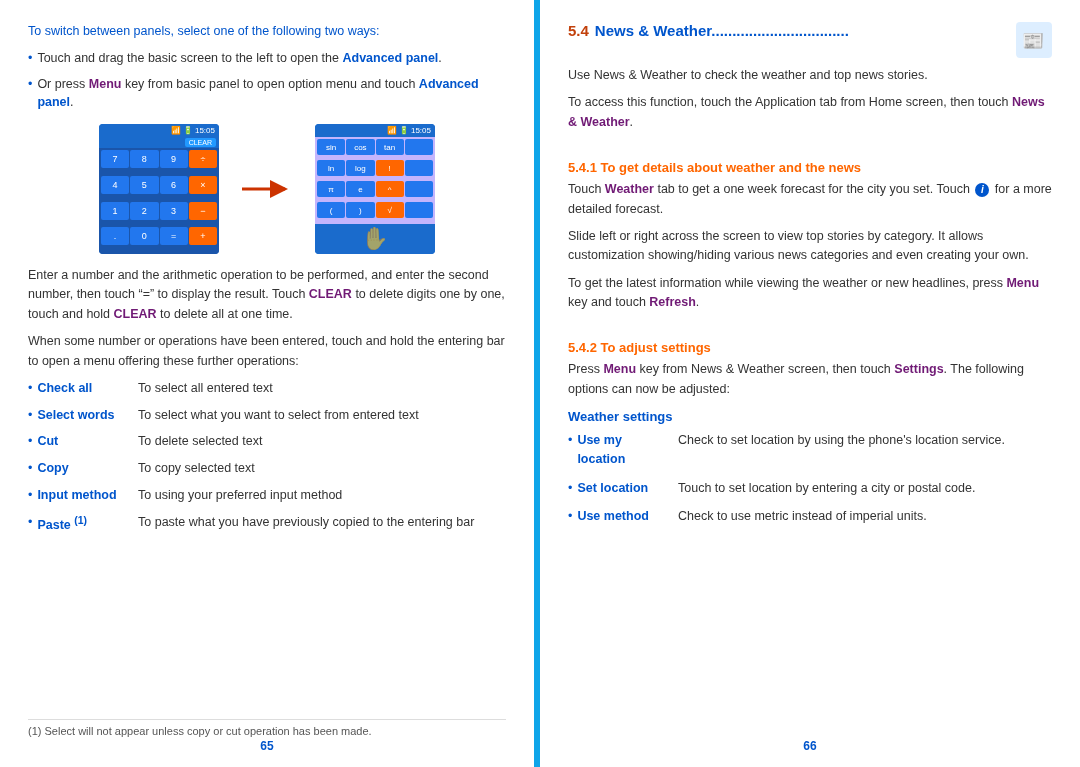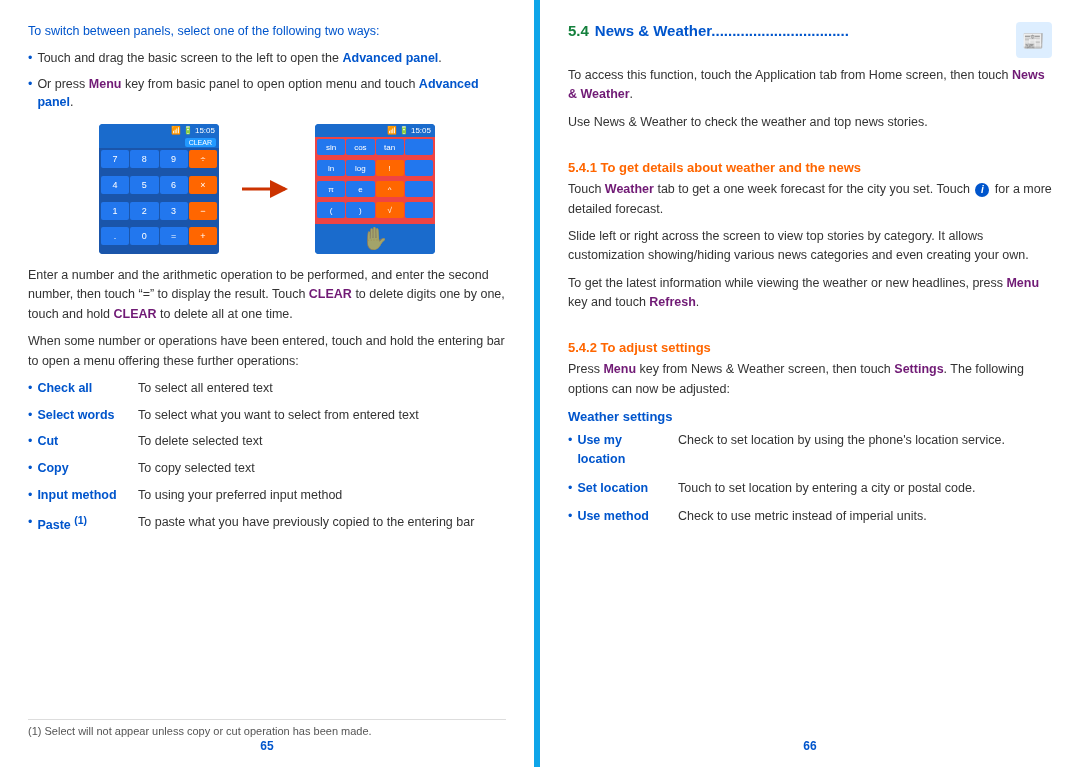--- a/index.html
+++ b/index.html
@@ -123,21 +123,21 @@
       height: 130px;
       display: flex;
       flex-direction: column;
       overflow: hidden;
     }
     .adv-grid {
       display: grid;
       grid-template-columns: repeat(4, 1fr);
       gap: 1px;
       padding: 2px;
-      background: #ef4444;
+      background: #c4b5fd;
       flex: 1;
     }
     .adv-btn {
       background: #2277ee;
       color: white;
       font-size: 8px;
       display: flex;
       align-items: center;
       justify-content: center;
       border-radius: 2px;
@@ -204,21 +204,21 @@
       border-top: 1px solid #ddd;
       padding-top: 5px;
     }
     
     .section-header {
       display: flex;
       align-items: flex-start;
       margin-bottom: 8px;
     }
     .section-num {
-      color: #15803d;
+      color: #c2410c;
       font-size: 15px;
       font-weight: bold;
       margin-right: 6px;
     }
     .section-title {
       color: #0055cc;
       font-size: 15px;
       font-weight: bold;
       flex: 1;
     }
@@ -458,25 +458,25 @@
       <span>News &amp; Weather</span><span class="dots-line">.................................</span>
     </span>
     <div class="section-icon">
       <svg width="30" height="30" viewBox="0 0 30 30">
         <rect width="30" height="30" rx="4" fill="#ddeeff"></rect>
         <text x="15" y="22" text-anchor="middle" font-size="18">📰</text>
       </svg>
     </div>
   </div>
 
+  <p class="para">Use News &amp; Weather to check the weather and top news stories.</p>
+
   <p class="para">
     <span>To access this function, touch the Application tab from Home screen, then touch </span><span class="bold-black">News &amp; Weather</span><span>.</span>
   </p>
-
-  <p class="para">Use News &amp; Weather to check the weather and top news stories.</p>
 
   <p class="subsection-header">
     <span class="subsection-num">5.4.1</span>
     <span>   </span>
     <span>To get details about weather and the news</span>
   </p>
 
   <p class="para">
     <span>Touch </span><span class="bold-black">Weather</span><span> tab to get a one week forecast for the city you set. Touch </span><span class="info-icon">i</span><span> for a more detailed forecast.</span>
   </p>

